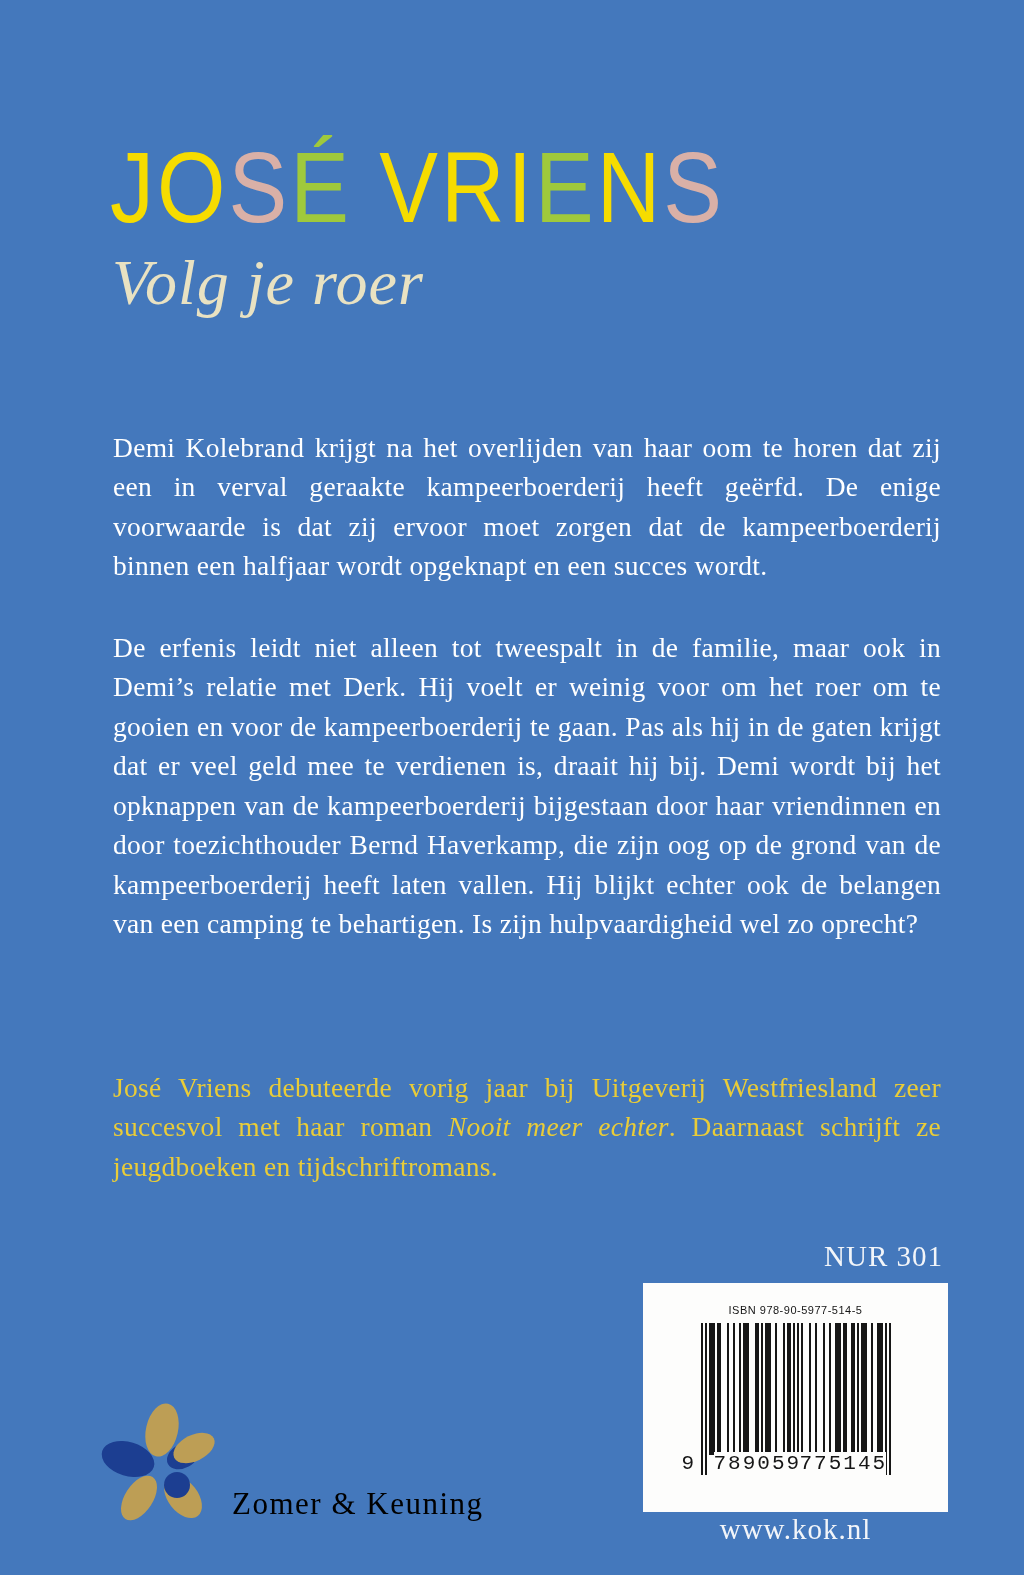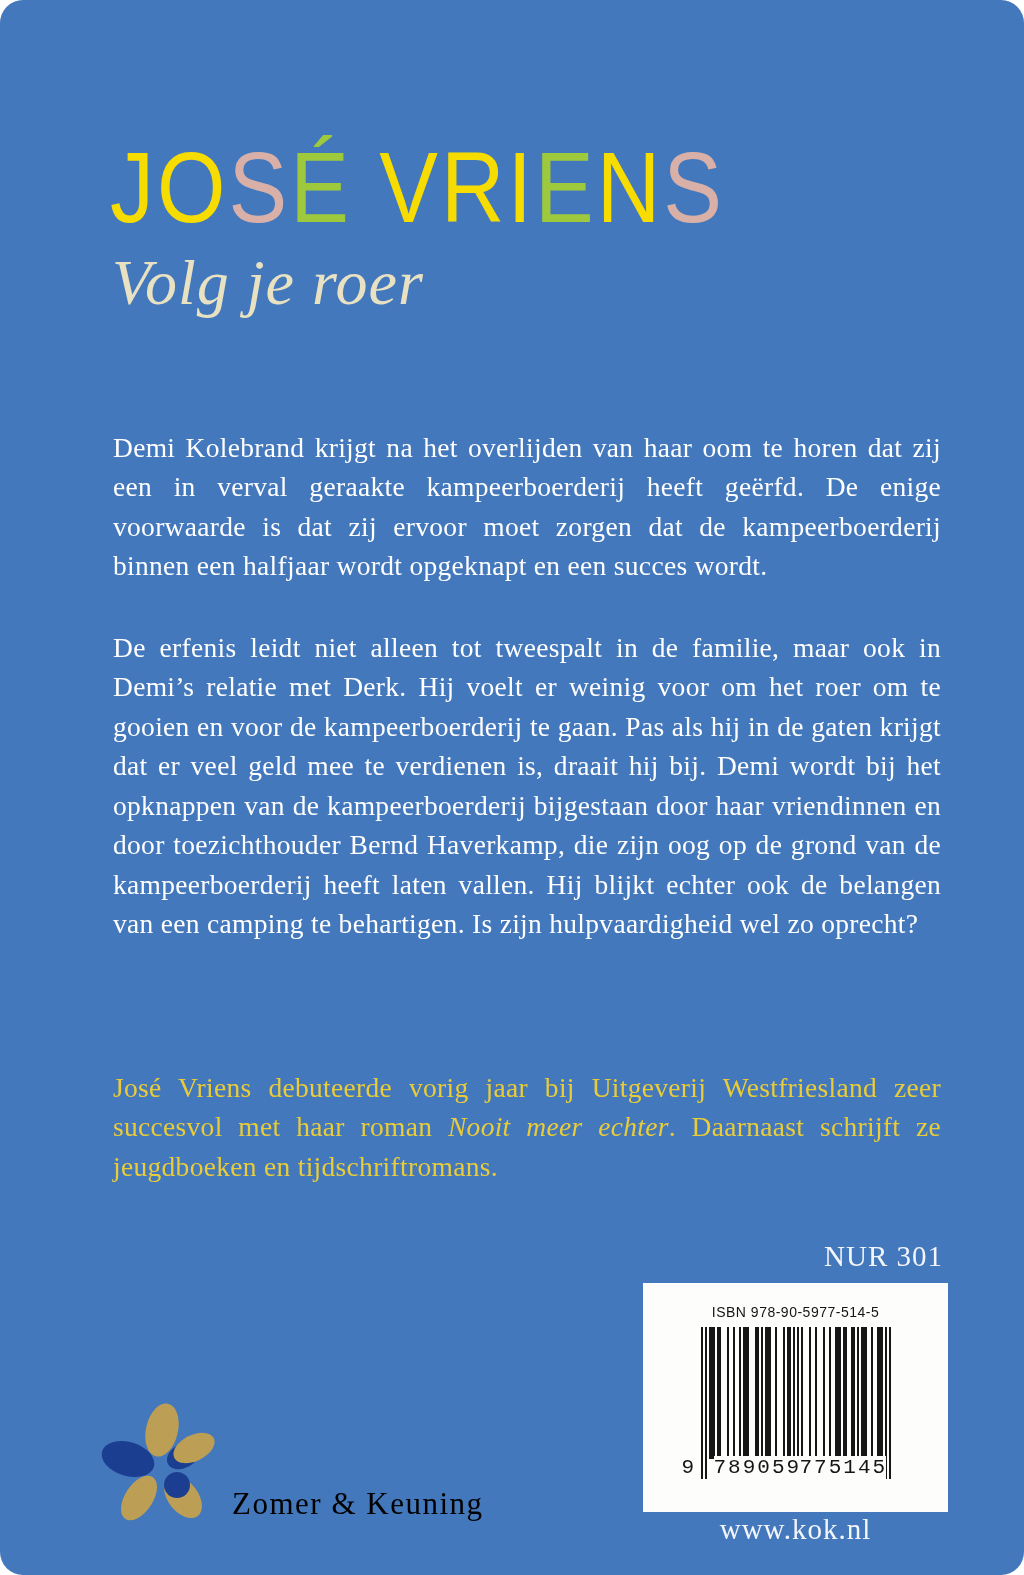--- a/index.html
+++ b/index.html
@@ -2,21 +2,20 @@
 <html><head>
 <meta charset="utf-8">
 <style>
   html,body{margin:0;padding:0;}
   .cover{
     position:relative;
     width:1024px;height:1575px;
     background:#4478BC;
     overflow:hidden;
     font-family:"Liberation Serif", serif;
-    border-radius:23px;
   }
   .author-name{
     position:absolute;left:110px;top:138px;
     font-family:"Liberation Sans", sans-serif;
     font-weight:200;
     font-size:88px;
     letter-spacing:3px;
     line-height:1;
     transform:scaleY(1.14);
     transform-origin:left top;
@@ -51,21 +50,21 @@
   }
   .barcode-box{
     position:absolute;left:643px;top:1283px;
     width:305px;height:229px;
     background:#FDFDFC;
   }
   .isbn-label{
     margin-top:21px;
     text-align:center;
     font-family:"Liberation Sans", sans-serif;
-    font-size:14px;
+    font-size:11px;
     letter-spacing:0.5px;
     color:#151515;
   }
   .barcode-area{
     position:relative;
     width:190px;height:154px;
     margin:7px auto 0;
   }
   .bars{display:flex;align-items:flex-start;height:152px;}
   .bar{width:2px;height:132px;background:transparent;flex:0 0 2px;}

